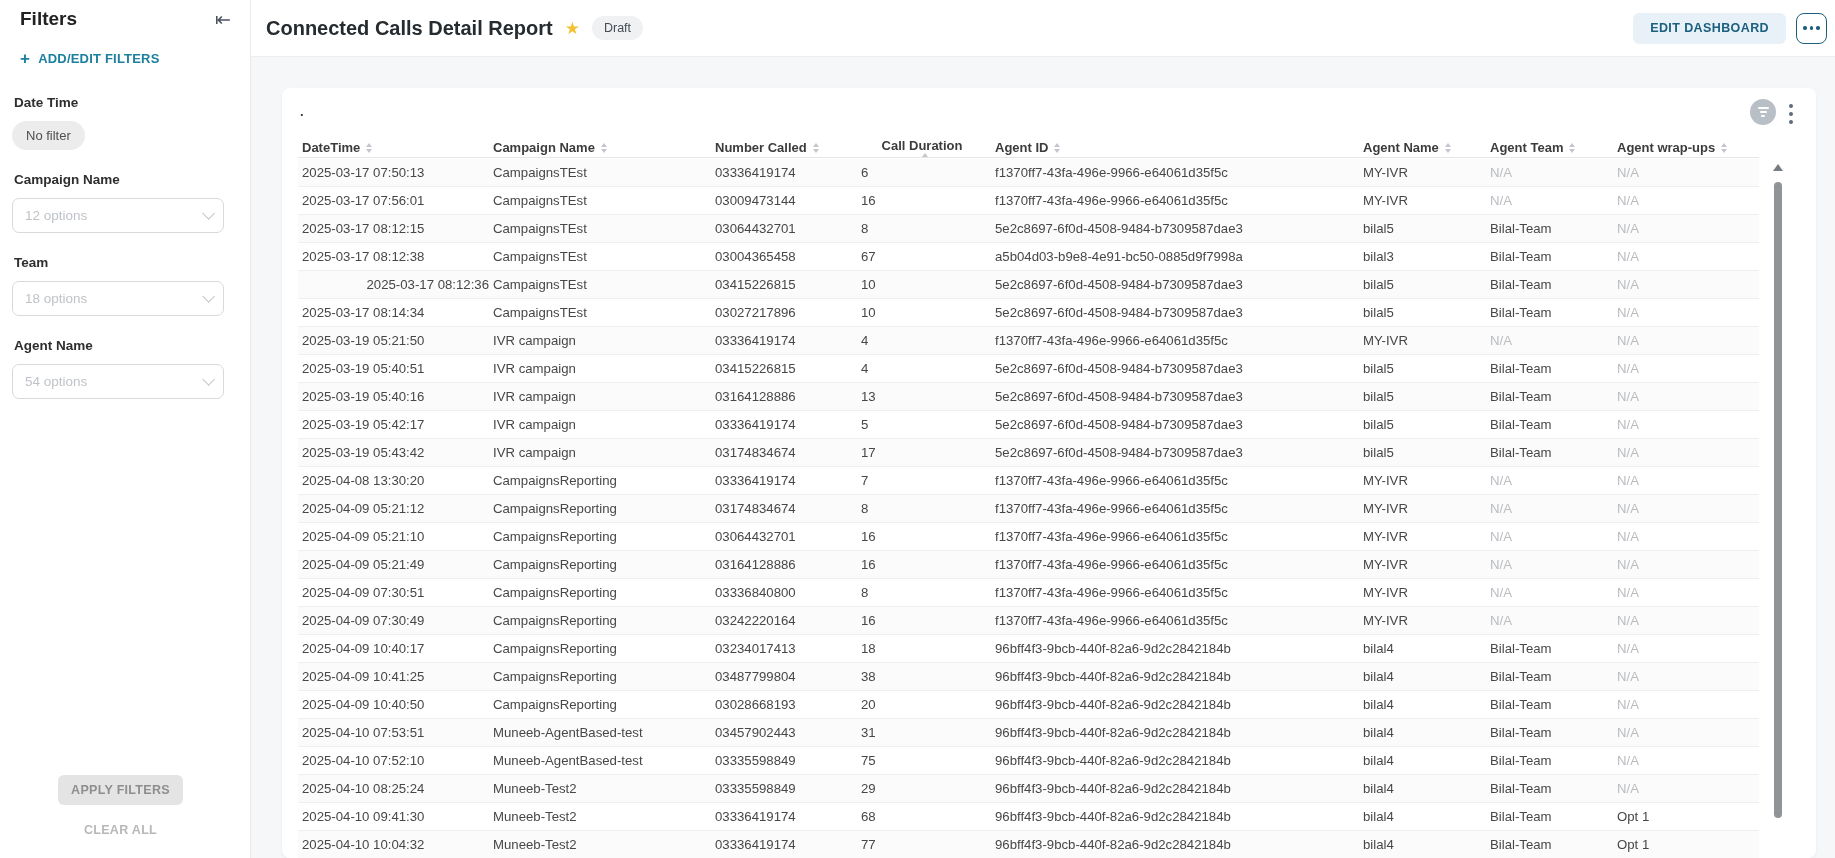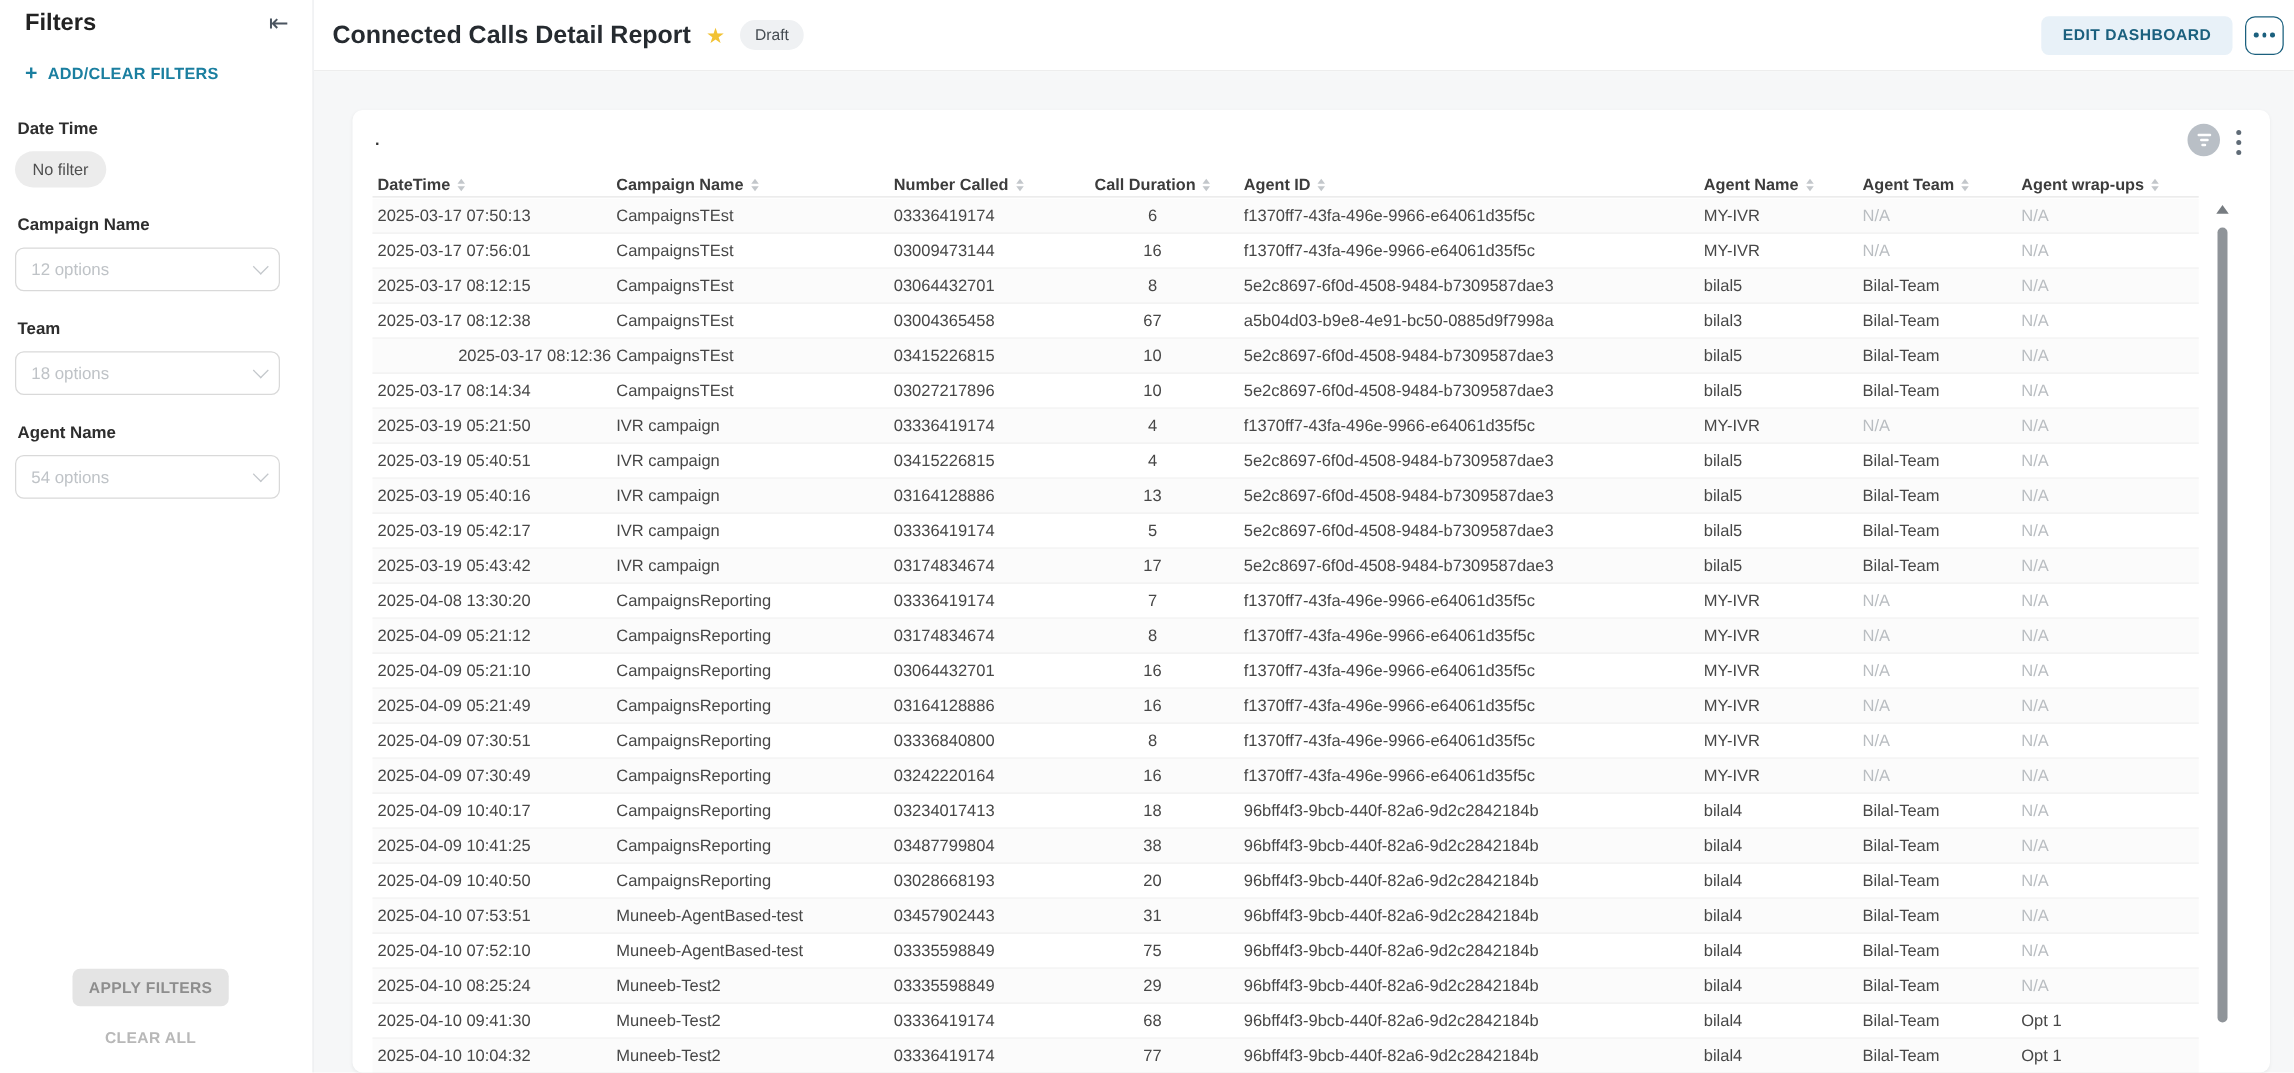--- a/index.html
+++ b/index.html
@@ -69,40 +69,40 @@
     height:20px; cursor:pointer; }
   .sort { display:inline-flex; flex-direction:column; gap:2px; margin-left:6px; }
   .sort i { width:0; height:0; border-left:3.5px solid transparent; border-right:3.5px solid transparent; }
   .sort .up { border-bottom:4px solid #c3c7cb; }
   .sort .dn { border-top:4px solid #c3c7cb; }
   .tbody { position:absolute; left:16px; top:71px; width:1461px; }
   .tr { display:flex; align-items:center; height:28px; border-bottom:1px solid #efefef; }
   .tr.alt { background:#fbfbfb; }
   .td { font-size:13.2px; color:#474747; white-space:nowrap; overflow:hidden; }
   .td.muted { color:#b9bdc1; }
-  .r { justify-content:center; display:flex; }
+  .r { justify-content:flex-start; display:flex;flex-direction:column; }
 
   
   .vscroll { position:absolute; left:1492px; top:76px; width:8px; height:690px; }
   .vs-arrow { width:0; height:0; border-left:5px solid transparent; border-right:5px solid transparent;
     border-bottom:7px solid #777c81; margin-left:-1px; cursor:pointer; }
   .vs-thumb { position:absolute; left:0; top:18px; width:8px; height:636px;
     background:#8f9499; border-radius:4px; cursor:grab; }
 </style>
 </head>
 <body>
 
 <aside class="sidebar">
   <div class="sb-head">
     <span class="sb-title">Filters</span>
     <span class="collapse-ic">⇤</span>
   </div>
   <div class="addedit">
     <span class="plus">+</span>
-    <span>ADD/CLEAR FILTERS</span>
+    <span>ADD/EDIT FILTERS</span>
   </div>
   <div class="fsections" id="filter-sections">
       <div class="fsection"><div class="flabel">Date Time</div><span class="fchip">No filter</span></div>
       <div class="fsection">
         <div class="flabel">Campaign Name</div>
         <div class="fselect">
           <span class="ph">12 options</span>
           <span class="chev"></span>
         </div>
       </div>

